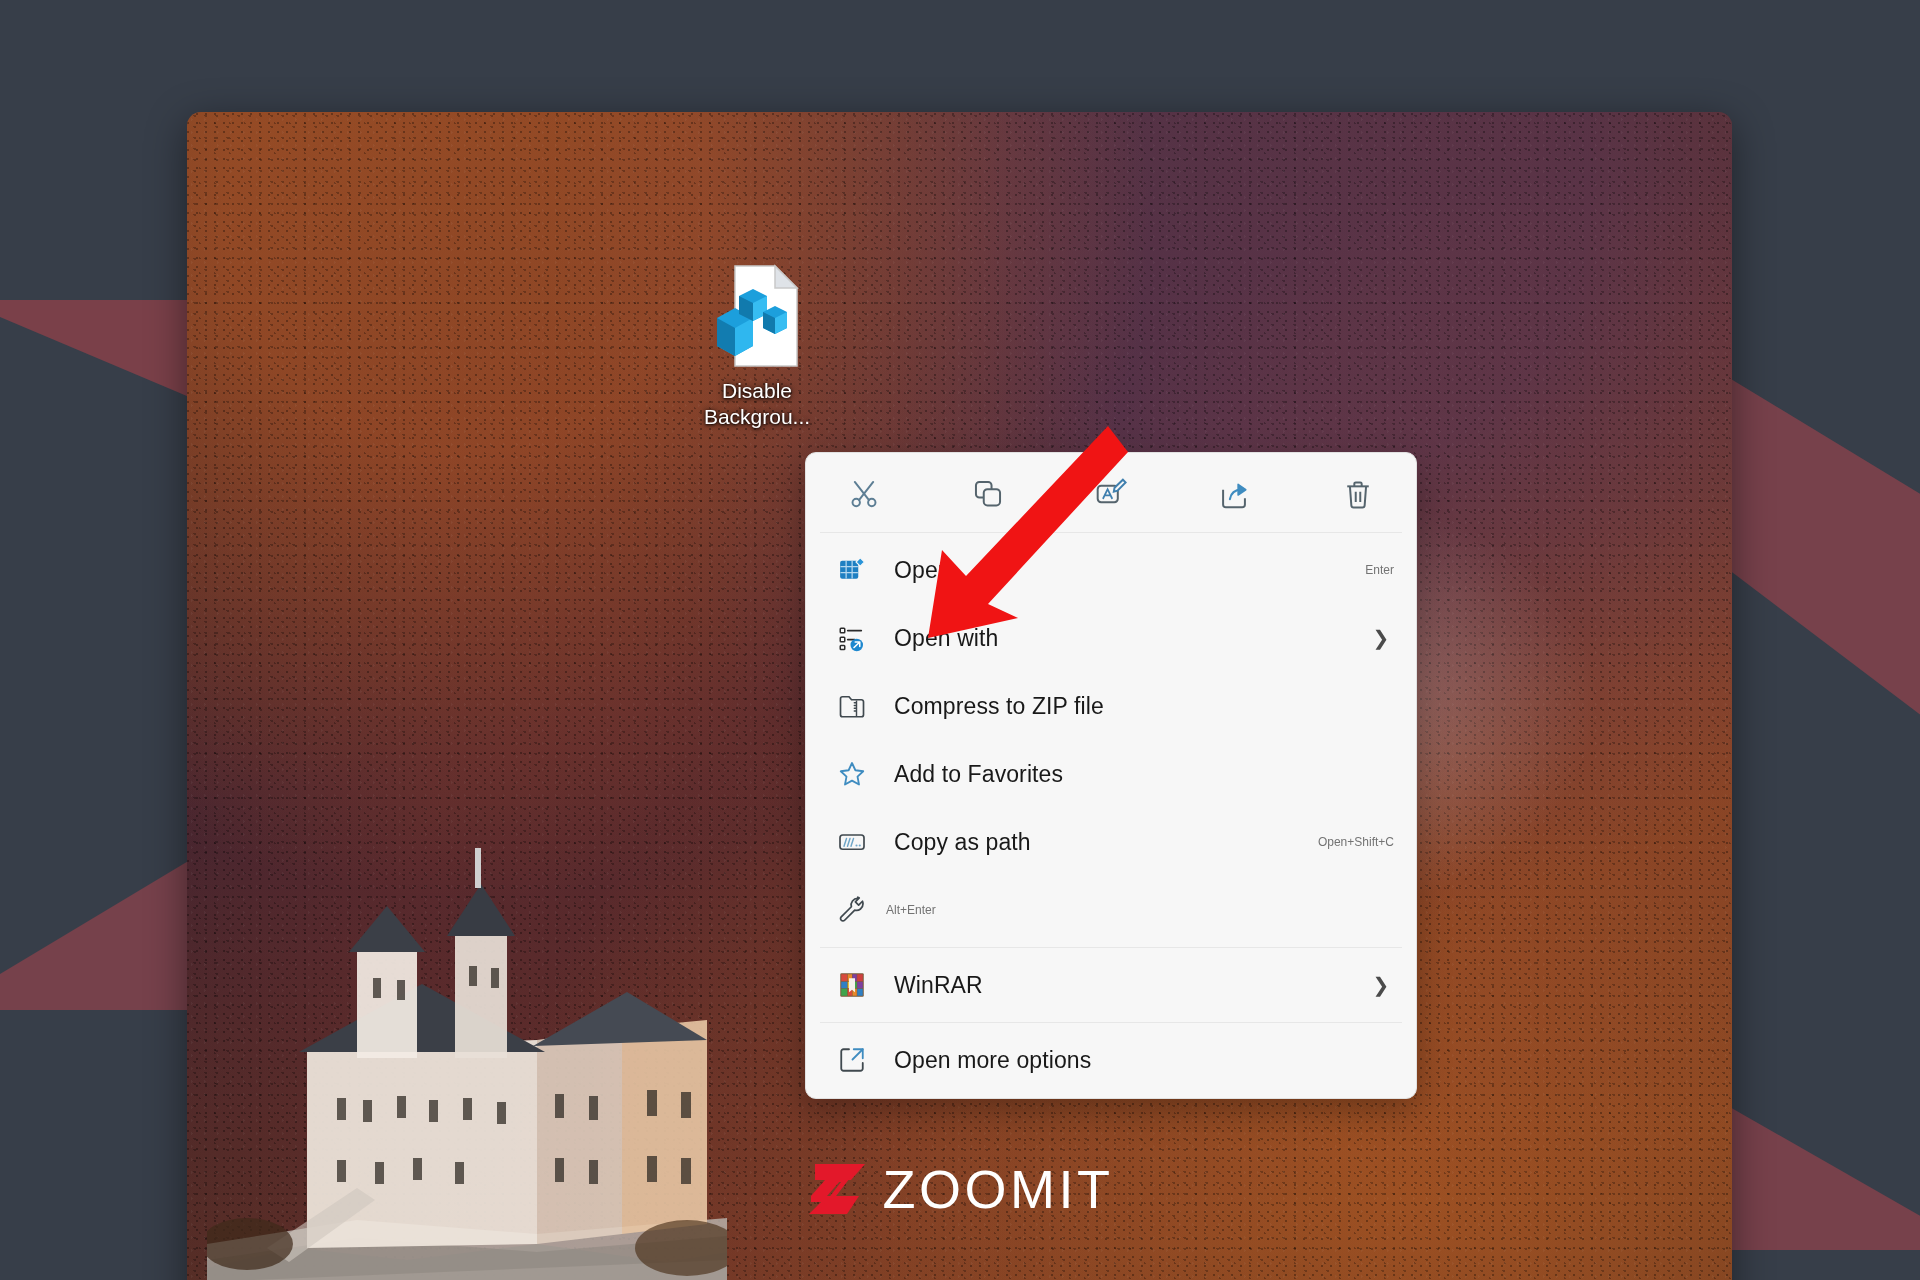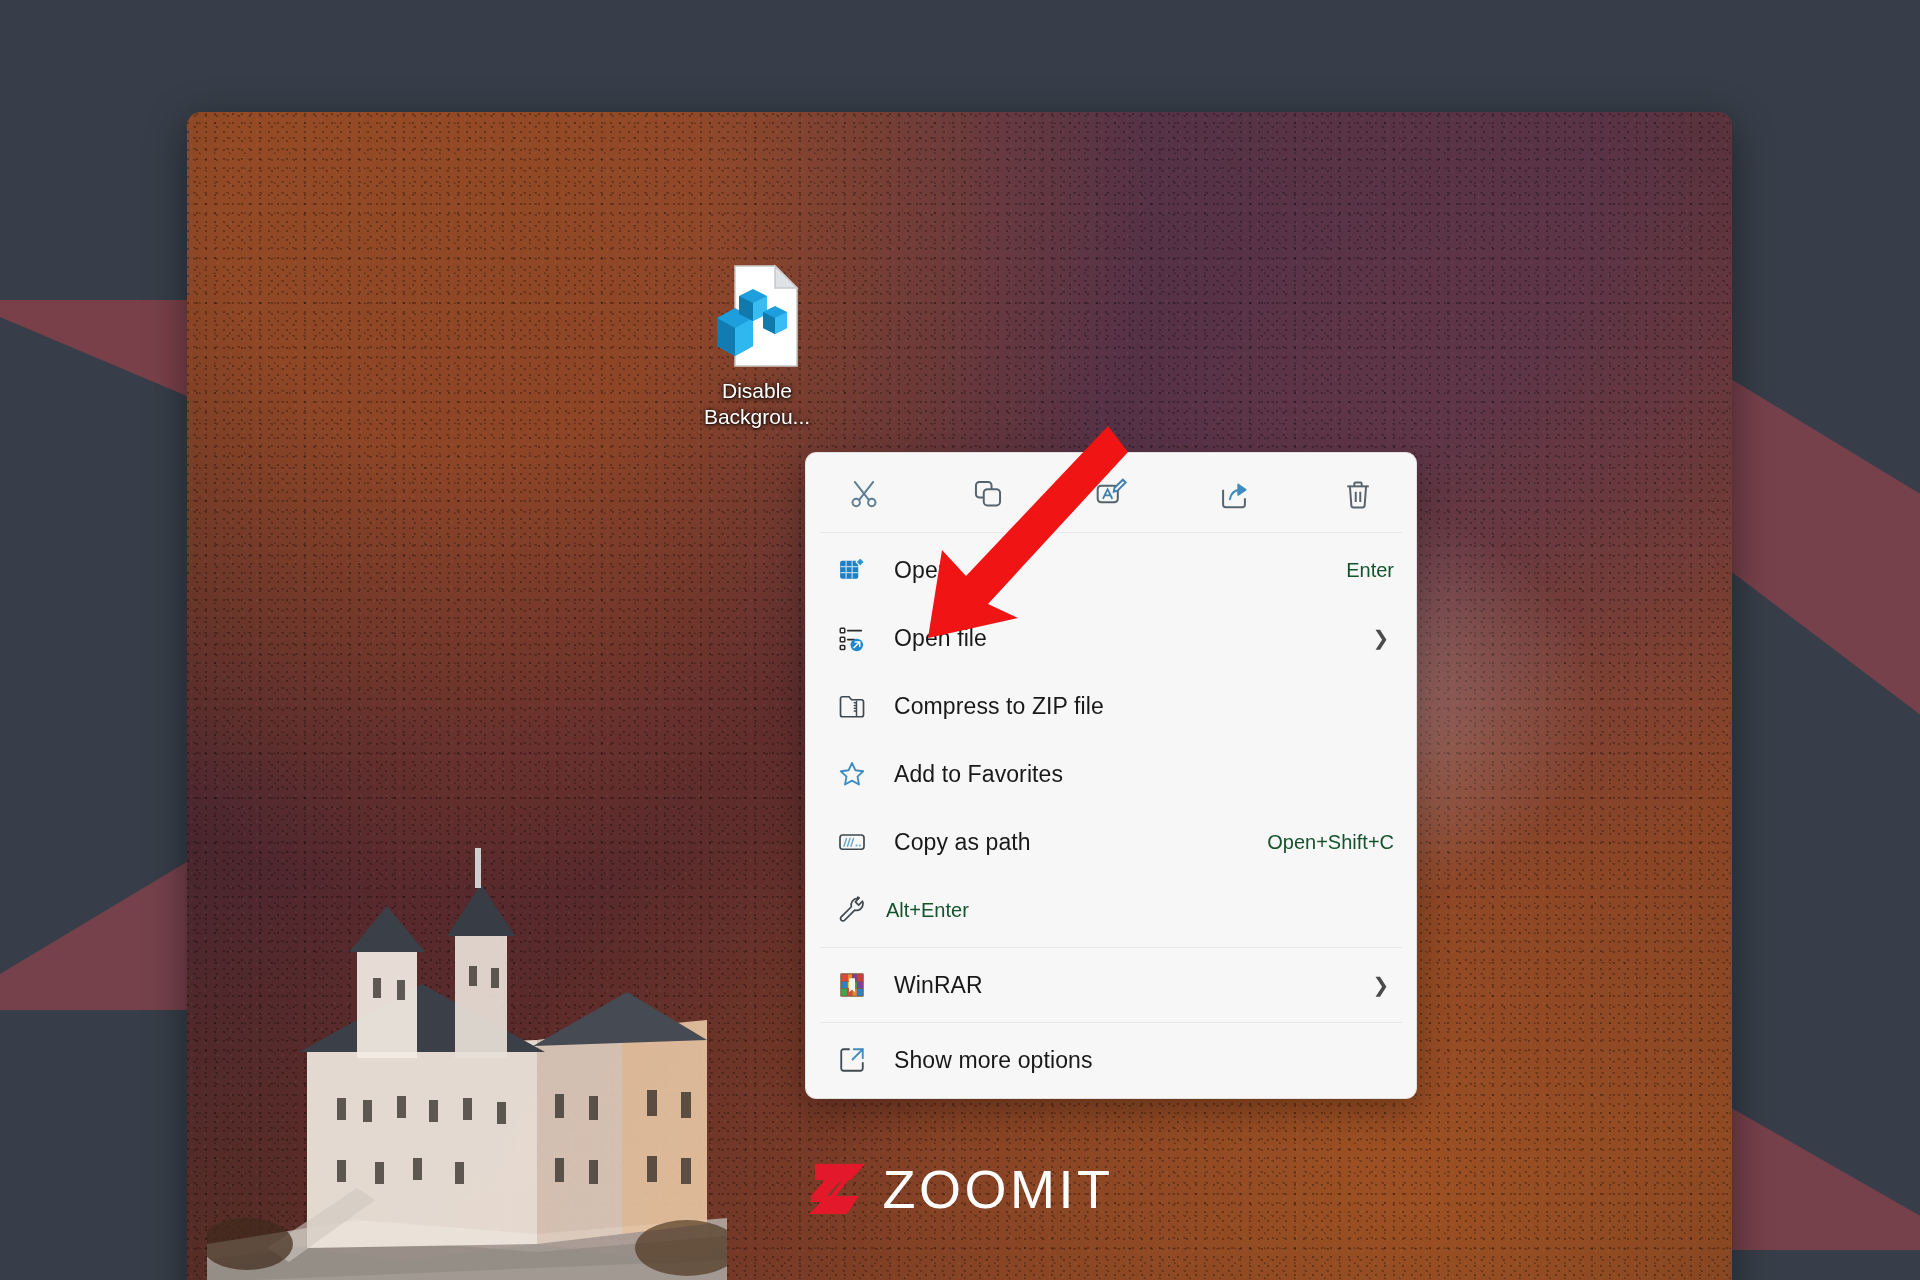--- a/index.html
+++ b/index.html
@@ -149,22 +149,22 @@
     flex: 0 0 40px;
   }
   .mi .txt {
     flex: 1 1 auto;
     margin-left: 22px;
     font-size: 23px;
     color: #191919;
     letter-spacing: .1px;
   }
   .mi .sc {
-    font-size: 20px;
-    color: #14532d;
+    font-size: 12px;
+    color: #737373;
     margin-left: 14px;
     white-space: nowrap;
   }
   .mi .chev { width: 26px; text-align: center; color: #4b4b4b; font-size: 20px; margin-left: 10px;}
 
   
   #arrow {
     position: absolute;
     left: 735px; top: 310px;
     width: 210px; height: 220px;
@@ -345,21 +345,21 @@
           <svg width="30" height="30" viewBox="0 0 24 24" fill="none">
             <rect x="2.6" y="4.2" width="3.6" height="3.6" rx=".6" stroke="#2b2b2b" stroke-width="1.2"></rect>
             <path d="M8.6 6 H19.4" stroke="#2b2b2b" stroke-width="1.4" stroke-linecap="round"></path>
             <rect x="2.6" y="11.4" width="3.6" height="3.6" rx=".6" stroke="#2b2b2b" stroke-width="1.2"></rect>
             <path d="M8.6 13.2 H14.2" stroke="#2b2b2b" stroke-width="1.4" stroke-linecap="round"></path>
             <rect x="2.6" y="18" width="3.6" height="3.2" rx=".6" stroke="#2b2b2b" stroke-width="1.2"></rect>
             <circle cx="15.8" cy="17.6" r="5" fill="#1e88cf"></circle>
             <path d="M13.6 19.6 L18 15.4 M14.6 15.2 H18.2 V18.8" stroke="#fff" stroke-width="1.25" stroke-linecap="round" stroke-linejoin="round"></path>
           </svg>
         </span>
-        <span class="txt">Open file</span>
+        <span class="txt">Open with</span>
         <span class="chev">❯</span>
       </div>
 
       <div class="mi">
         <span class="ic">
           <svg width="30" height="30" viewBox="0 0 24 24" fill="none" stroke="#40494f" stroke-width="1.35">
             <path d="M2.8 7.4 V19 a1.6 1.6 0 0 0 1.6 1.6 H19.6 a1.6 1.6 0 0 0 1.6-1.6 V8.6 a1.6 1.6 0 0 0-1.6-1.6 H11.6 L9.6 4.6 H4.4 a1.6 1.6 0 0 0-1.6 1.6 Z"></path>
             <path d="M15.6 7.6 V20.3" stroke="#40494f" stroke-width="1.15"></path>
             <path d="M13.8 9.4 h1.6 M13.8 11.6 h1.6 M13.8 13.8 h1.6 M13.8 16 h1.6" stroke="#40494f" stroke-width="1.05" stroke-linecap="round"></path>
           </svg>
@@ -426,21 +426,21 @@
       <div class="sep"></div>
 
       <div class="mi">
         <span class="ic">
           <svg width="30" height="30" viewBox="0 0 24 24" fill="none" stroke="#40494f" stroke-width="1.45" stroke-linecap="round" stroke-linejoin="round">
             <path d="M9.6 3.4 H5.2 a1.8 1.8 0 0 0-1.8 1.8 V18.8 a1.8 1.8 0 0 0 1.8 1.8 H18.8 a1.8 1.8 0 0 0 1.8-1.8 V14.4"></path>
             <path d="M13.4 3.4 H20.6 V10.6" stroke="#3f8cc0"></path>
             <path d="M20.6 3.4 L12.4 11.6" stroke="#3f8cc0"></path>
           </svg>
         </span>
-        <span class="txt">Show more options</span>
+        <span class="txt">Open more options</span>
       </div>
 
     </div>
 
     <svg id="arrow" viewBox="0 0 210 220">
       <path d="M186 4 L206 30 L66 182 L96 196 L6 216 L20 128 L44 154 Z" fill="#f01414"></path>
     </svg>
 
   </div>
 

